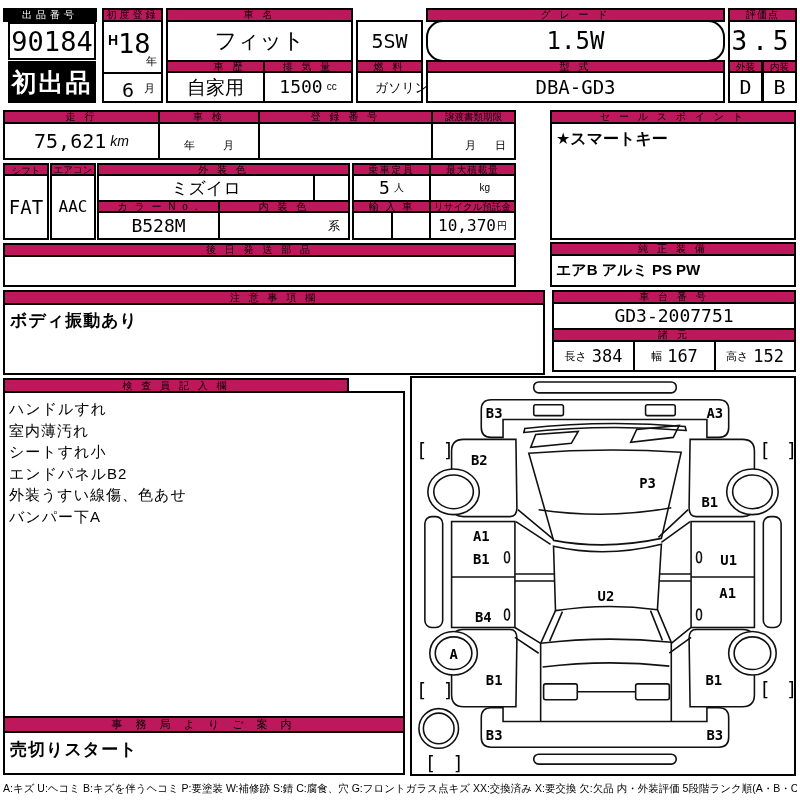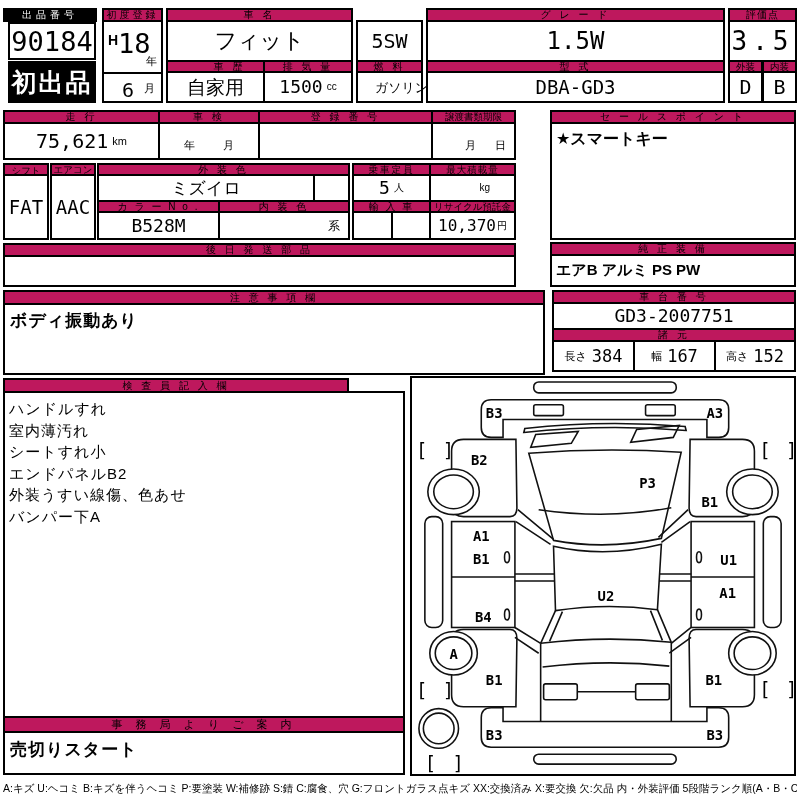--- a/index.html
+++ b/index.html
@@ -54,53 +54,53 @@
     <span class="num" style="font-size:18px;">1500</span>
     <span class="unit">cc</span>
   </div>
 
   <div class="hd tight" style="left:356px;top:8px;width:44px;height:14px;margin-top:40px;">ドア形状</div>
   <div class="box val num" style="left:356px;top:20px;width:67px;height:42px;font-size:20px;">5SW</div>
   <div class="hd" style="left:356px;top:60px;width:67px;height:13px;">燃 料</div>
   <div class="box val" style="left:356px;top:71px;width:67px;height:32px;font-size:13px;padding-left:24px;">ガソリン</div>
 
   <div class="hd" style="left:426px;top:8px;width:299px;height:14px;">グ レ ー ド</div>
-  <div class="box val num" style="left:426px;top:20px;width:299px;height:42px;font-size:24px;">1.5W</div>
+  <div class="box val num" style="left:426px;top:20px;width:299px;height:42px;font-size:24px;border-radius:17px;">1.5W</div>
   <div class="hd" style="left:426px;top:60px;width:299px;height:13px;">型 式</div>
   <div class="box val num" style="left:426px;top:71px;width:299px;height:32px;font-size:19px;">DBA-GD3</div>
 
   <div class="hd" style="left:728px;top:8px;width:69px;height:14px;letter-spacing:1px;">評価点</div>
   <div class="box val num" style="left:728px;top:20px;width:69px;height:42px;font-size:26px;letter-spacing:5px;">3.5</div>
   <div class="hd tight" style="left:728px;top:60px;width:35px;height:13px;">外装</div>
   <div class="hd tight" style="left:762px;top:60px;width:35px;height:13px;">内装</div>
   <div class="box val num" style="left:728px;top:71px;width:35px;height:32px;font-size:20px;">D</div>
   <div class="box val num" style="left:762px;top:71px;width:35px;height:32px;font-size:20px;">B</div>
 
   <div class="hd" style="left:3px;top:110px;width:157px;height:14px;">走 行</div>
   <div class="box val" style="left:3px;top:122px;width:157px;height:38px;">
     <span class="num" style="font-size:20px;">75,621</span>
-    <span class="unit" style="font-size:11px;">km</span>
+    <span class="unit" style="font-size:14px;font-style:italic;">km</span>
   </div>
   <div class="hd" style="left:158px;top:110px;width:102px;height:14px;">車 検</div>
   <div class="box" style="left:158px;top:122px;width:102px;height:38px;">
     <span style="position:absolute;left:24px;bottom:5px;font-size:11px;">年</span>
     <span style="position:absolute;right:24px;bottom:5px;font-size:11px;">月</span>
   </div>
   <div class="hd" style="left:258px;top:110px;width:175px;height:14px;">登 録 番 号</div>
   <div class="box" style="left:258px;top:122px;width:175px;height:38px;"></div>
   <div class="hd tight" style="left:431px;top:110px;width:85px;height:14px;">譲渡書類期限</div>
   <div class="box" style="left:431px;top:122px;width:85px;height:38px;">
     <span style="position:absolute;right:38px;bottom:5px;font-size:11px;">月</span>
     <span style="position:absolute;right:8px;bottom:5px;font-size:11px;">日</span>
   </div>
 
   <div class="hd tight" style="left:3px;top:163px;width:46px;height:15px;">シフト</div>
   <div class="box val num" style="left:3px;top:174px;width:46px;height:66px;font-size:19px;">FAT</div>
   <div class="hd tight" style="left:50px;top:163px;width:46px;height:13px;">エアコン</div>
-  <div class="box val num" style="left:50px;top:174px;width:46px;height:66px;font-size:19px;">AAC</div>
+  <div class="box val num" style="left:50px;top:174px;width:46px;height:66px;font-size:16px;">AAC</div>
 
   <div class="hd" style="left:97px;top:163px;width:253px;height:13px;">外 装 色</div>
   <div class="box val" style="left:97px;top:174px;width:218px;height:28px;font-size:17px;">ミズイロ</div>
   <div class="box" style="left:313px;top:174px;width:37px;height:28px;"></div>
   <div class="hd tight" style="left:352px;top:163px;width:79px;height:13px;letter-spacing:2px;">乗車定員</div>
   <div class="box val" style="left:352px;top:174px;width:79px;height:28px;">
     <span class="num" style="font-size:18px;">5</span>
     <span class="unit">人</span>
   </div>
   <div class="hd tight" style="left:429px;top:163px;width:87px;height:13px;letter-spacing:1px;">最大積載量</div>

